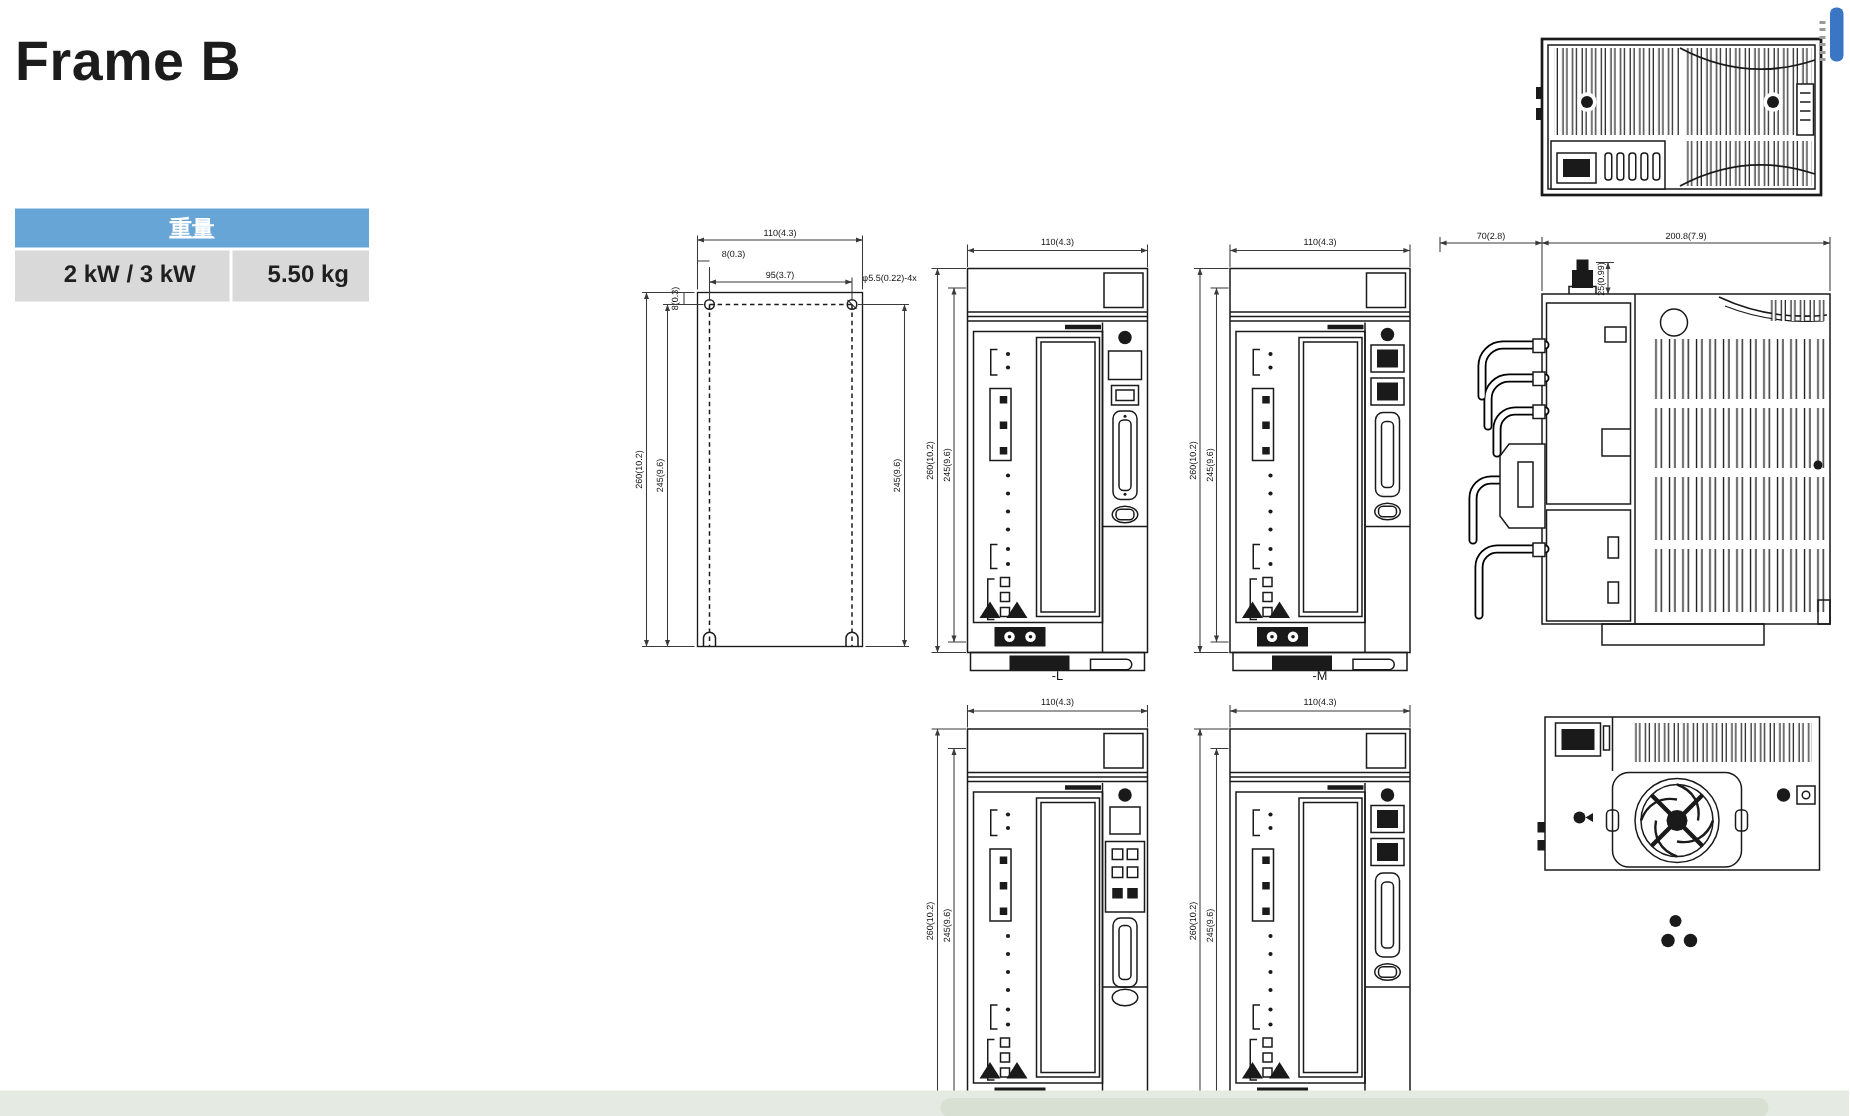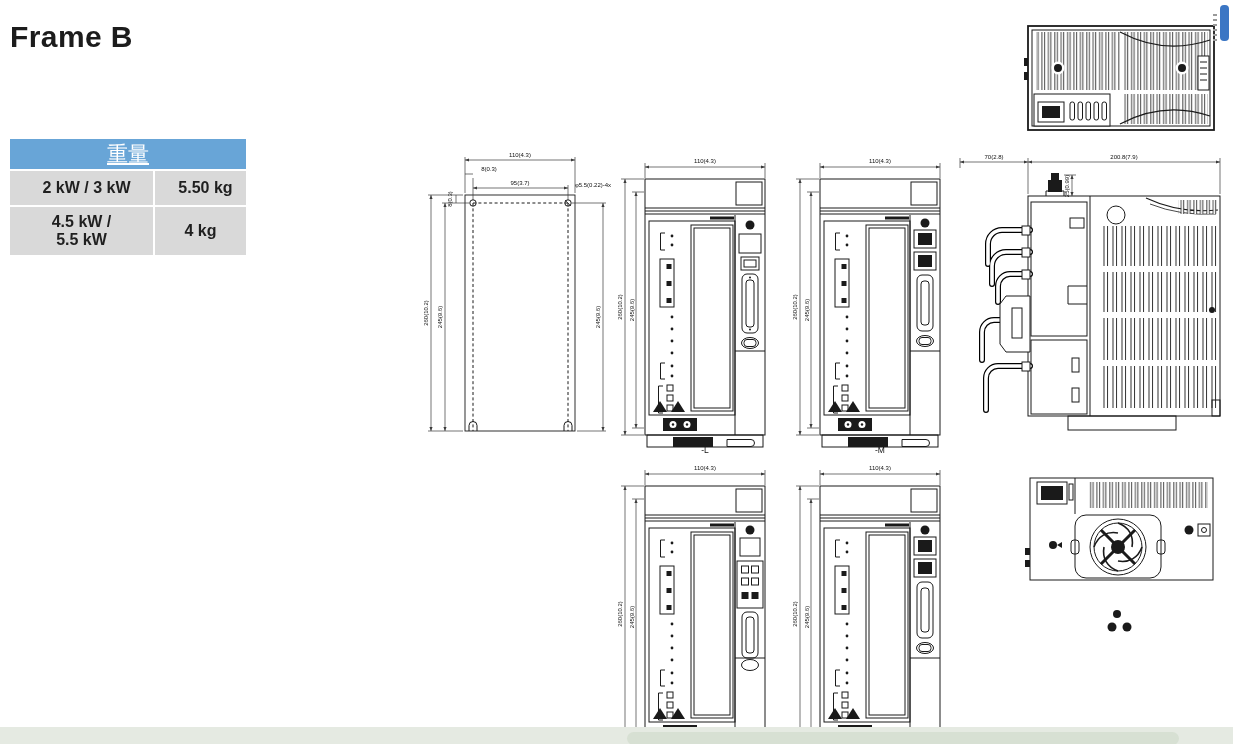--- a/index.html
+++ b/index.html
@@ -1,23 +1,23 @@
 <!DOCTYPE html>
 <html><head>
 <meta charset="utf-8">
 <style>
   html,body{margin:0;padding:0;background:#fff;}
   .page{position:relative;width:1233px;height:744px;background:#ffffff;overflow:hidden;
         font-family:"Liberation Sans",sans-serif;}
-  .title{position:absolute;left:10px;top:20px;font-size:30px;font-weight:700;color:#1c1c1c;letter-spacing:.4px;}
+  .title{position:absolute;left:10px;top:20px;font-size:37px;font-weight:700;color:#1c1c1c;letter-spacing:.4px;}
   .subtitle{position:absolute;left:8px;top:87px;font-size:22px;font-weight:700;color:#1c1c1c;letter-spacing:.2px;}
 
   table.weight{position:absolute;left:8px;top:137px;border-collapse:separate;border-spacing:2px;
                background:#fff;table-layout:fixed;}
-  table.weight th{background:#68a5d7;color:#fff;font-size:21px;font-weight:400;height:24px;padding:1px 2px;}
+  table.weight th{background:#68a5d7;color:#fff;font-size:15px;font-weight:700;height:24px;padding:1px 2px;}
   table.weight th span{text-decoration:underline;}
   table.weight td{background:#d9d9d9;color:#1f1f1f;font-weight:700;font-size:16px;text-align:center;
                   vertical-align:middle;padding:3px 2px;}
   td.c1{width:129px;} td.c2{width:77px;}
   tr.r1 td{height:28px;padding-left:12px;} tr.r2 td{height:42px;}
   .wrapcell{display:inline-block;max-width:72px;line-height:1.15;}
 
   .draw{position:absolute;}
   .draw svg{display:block;}
   .ln{stroke:#1a1a1a;fill:none;stroke-width:1;}
@@ -137,24 +137,20 @@
 
   <table class="weight">
     <tbody>
         <tr>
           <th colspan="2"><span>重量</span></th>
         </tr>
     <tr class="r1">
       <td class="c1">2 kW / 3 kW</td>
       <td class="c2">5.50 kg</td>
     </tr>
-    <tr class="r2">
-      <td class="c1"><span class="wrapcell">4.5 kW / 5.5 kW</span></td>
-      <td class="c2">4 kg</td>
-    </tr>
   </tbody>
     </table>
 
   <div class="draw" style="left:1022px;top:18px">
     <svg width="198" height="118" viewBox="0 0 198 118">
       <g class="ln">
         <rect x="6" y="8" width="186" height="104" stroke-width="1.8"></rect>
         <rect x="10" y="12" width="178" height="96"></rect>
         <rect x="2" y="40" width="4" height="8" fill="#1a1a1a" stroke="none"></rect>
         <rect x="2" y="54" width="4" height="8" fill="#1a1a1a" stroke="none"></rect>

